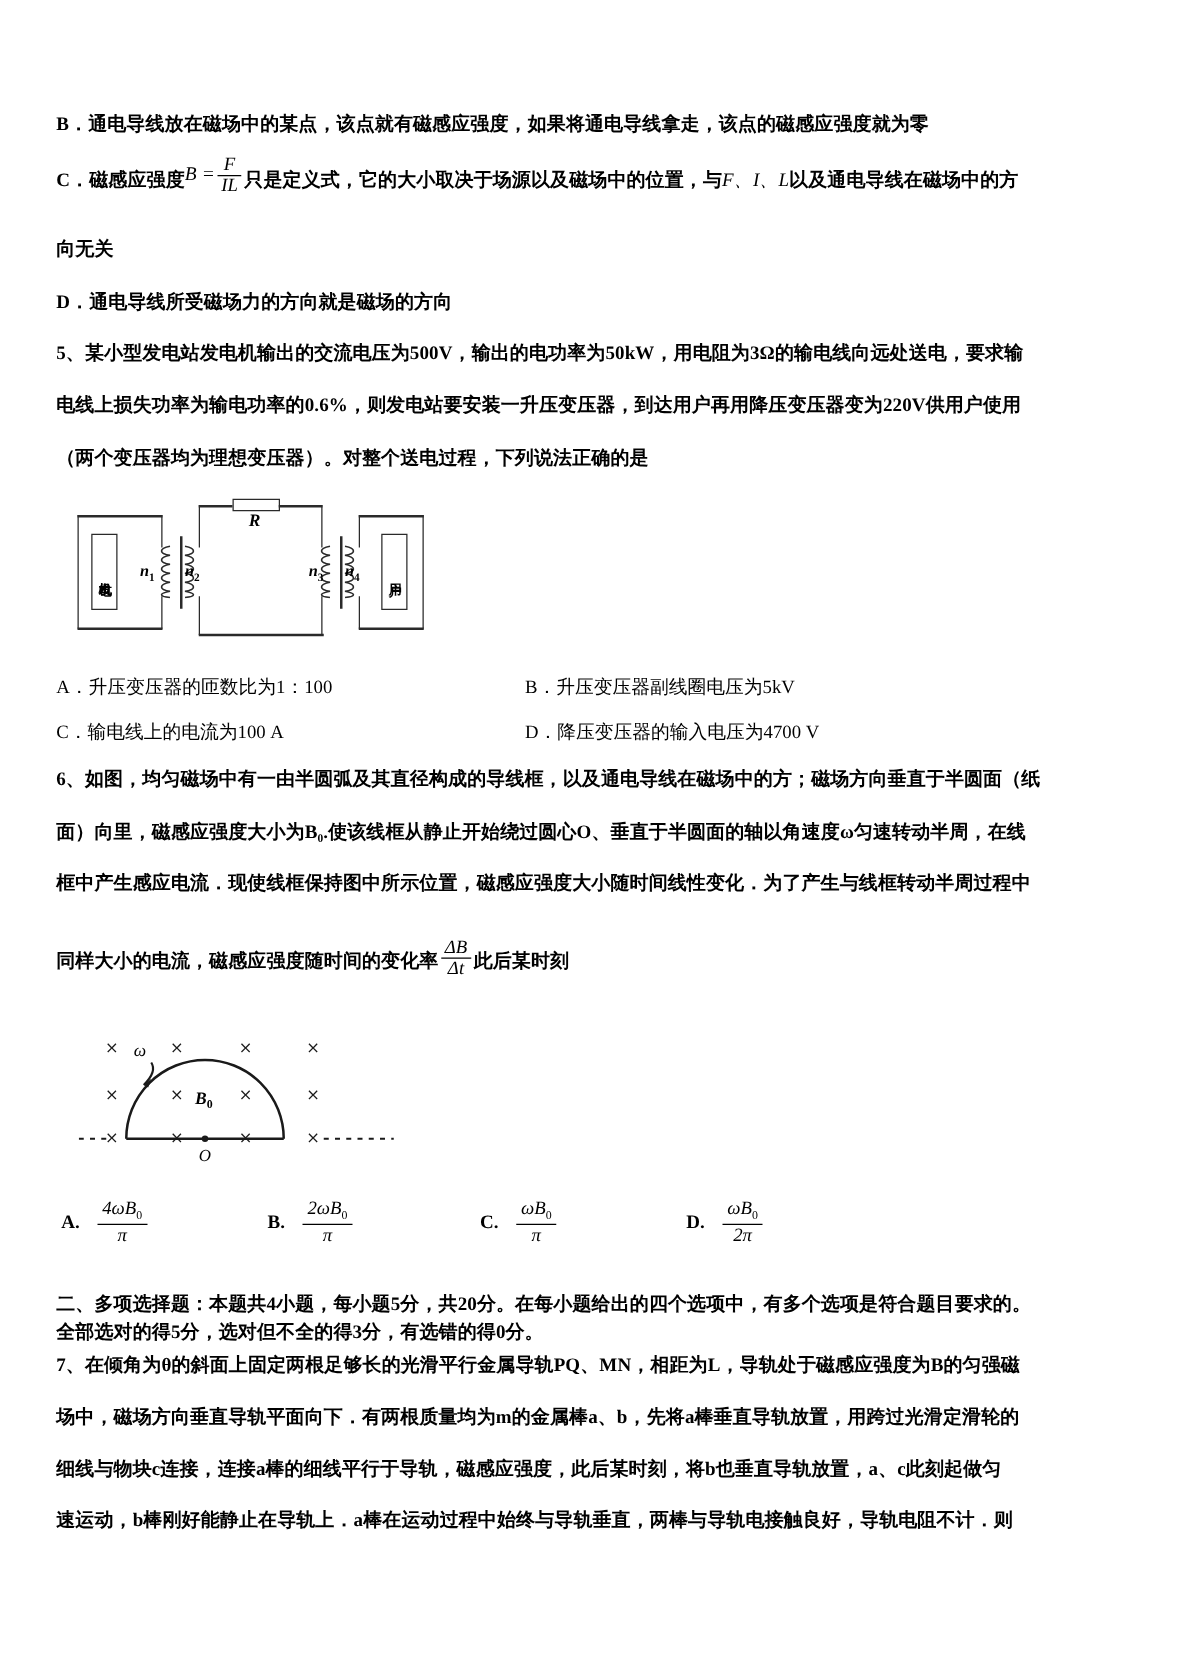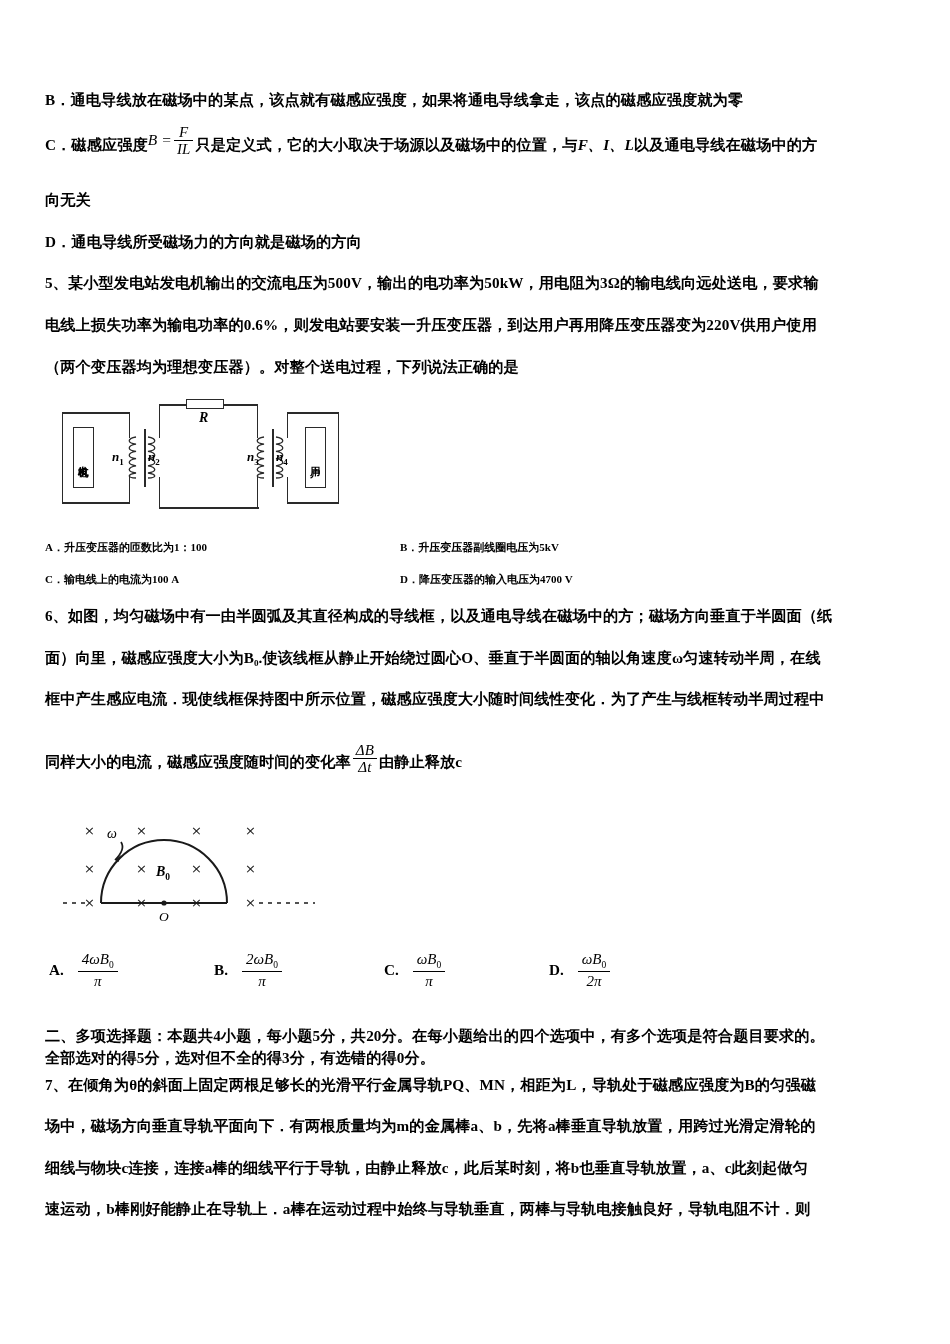--- a/index.html
+++ b/index.html
@@ -64,21 +64,21 @@
   .frac .den {
     display: block;
     font-size: 15px;
     line-height: 1.08;
     border-top: 1.1px solid #000;
     padding: 0 3px;
   }
   .mathit {
     font-family: "Liberation Serif", serif;
     font-style: italic;
-    font-weight: bold;
+    font-weight: normal;
   }
   .eqB {
     font-family: "Liberation Serif", serif;
     font-style: italic;
     font-weight: normal;
     font-size: 15.5px;
     position: relative;
     top: -0.28em;
   }
 
@@ -156,22 +156,23 @@
   }
   .fld-O {
     position: absolute;
     font-family: "Liberation Serif", serif;
     font-style: italic;
     font-size: 13.5px;
   }
 
   .opts-row {
     display: flex;
-    font-size: 11px;
-    font-weight: bold;
+    font-size: 15px;
+    font-weight: normal;
+    gap: 20px;
   }
   .opt-cell-a { width: 355px; }
   .opt-cell-b { width: 400px; }
 
   .frac-opts {
     display: flex;
     align-items: center;
     font-size: 15.2px;
     font-weight: bold;
     margin-left: 4px;
@@ -300,21 +301,21 @@
     <div class="line"><span>6、</span><span>如图，均匀磁场中有一由半圆弧及其直径构成的导线框，以及通电导线在磁场中的方；磁场方向垂直于半圆面（纸</span></div>
     <div class="gap-md"></div>
     <div class="line">面）向里，磁感应强度大小为B₀.使该线框从静止开始绕过圆心O、垂直于半圆面的轴以角速度ω匀速转动半周，在线</div>
     <div class="gap-md"></div>
     <div class="line">框中产生感应电流．现使线框保持图中所示位置，磁感应强度大小随时间线性变化．为了产生与线框转动半周过程中</div>
 
     <div class="gap-lg"></div>
     <div class="gap-sm"></div>
 
     <div class="line">
-      <span>同样大小的电流，磁感应强度随时间的变化率</span><span class="frac"><span class="num">ΔB</span><span class="den">Δt</span></span><span>由静止释放c</span>
+      <span>同样大小的电流，磁感应强度随时间的变化率</span><span class="frac"><span class="num">ΔB</span><span class="den">Δt</span></span><span>此后某时刻</span>
     </div>
 
     <div class="gap-lg"></div>
 
     <div class="fig-field">
 
       <svg style="position:absolute; left:0; top:0;" width="260" height="128" viewBox="0 0 260 128">
 
         <line x1="0" y1="97" x2="26" y2="97" stroke="#1a1a1a" stroke-width="1.6" stroke-dasharray="4,5"></line>
         <line x1="196" y1="97" x2="252" y2="97" stroke="#1a1a1a" stroke-width="1.6" stroke-dasharray="4,5"></line>
@@ -387,18 +388,18 @@
 
     <div class="line" style="line-height:1.45;">二、多项选择题：本题共4小题，每小题5分，共20分。在每小题给出的四个选项中，有多个选项是符合题目要求的。</div>
     <div class="line" style="line-height:1.45;">全部选对的得5分，选对但不全的得3分，有选错的得0分。</div>
 
     <div style="height:4px;"></div>
 
     <div class="line"><span>7、</span><span>在倾角为θ的斜面上固定两根足够长的光滑平行金属导轨PQ、MN，相距为L，导轨处于磁感应强度为B的匀强磁</span></div>
     <div class="gap-md"></div>
     <div class="line">场中，磁场方向垂直导轨平面向下．有两根质量均为m的金属棒a、b，先将a棒垂直导轨放置，用跨过光滑定滑轮的</div>
     <div class="gap-md"></div>
-    <div class="line">细线与物块c连接，连接a棒的细线平行于导轨，由静止释放c，此后某时刻，将b也垂直导轨放置，a、c此刻起做匀</div>
+    <div class="line">细线与物块c连接，连接a棒的细线平行于导轨，磁感应强度，此后某时刻，将b也垂直导轨放置，a、c此刻起做匀</div>
     <div class="gap-md"></div>
     <div class="line">速运动，b棒刚好能静止在导轨上．a棒在运动过程中始终与导轨垂直，两棒与导轨电接触良好，导轨电阻不计．则</div>
 
   </div>
 </div>
 
 </body></html>

